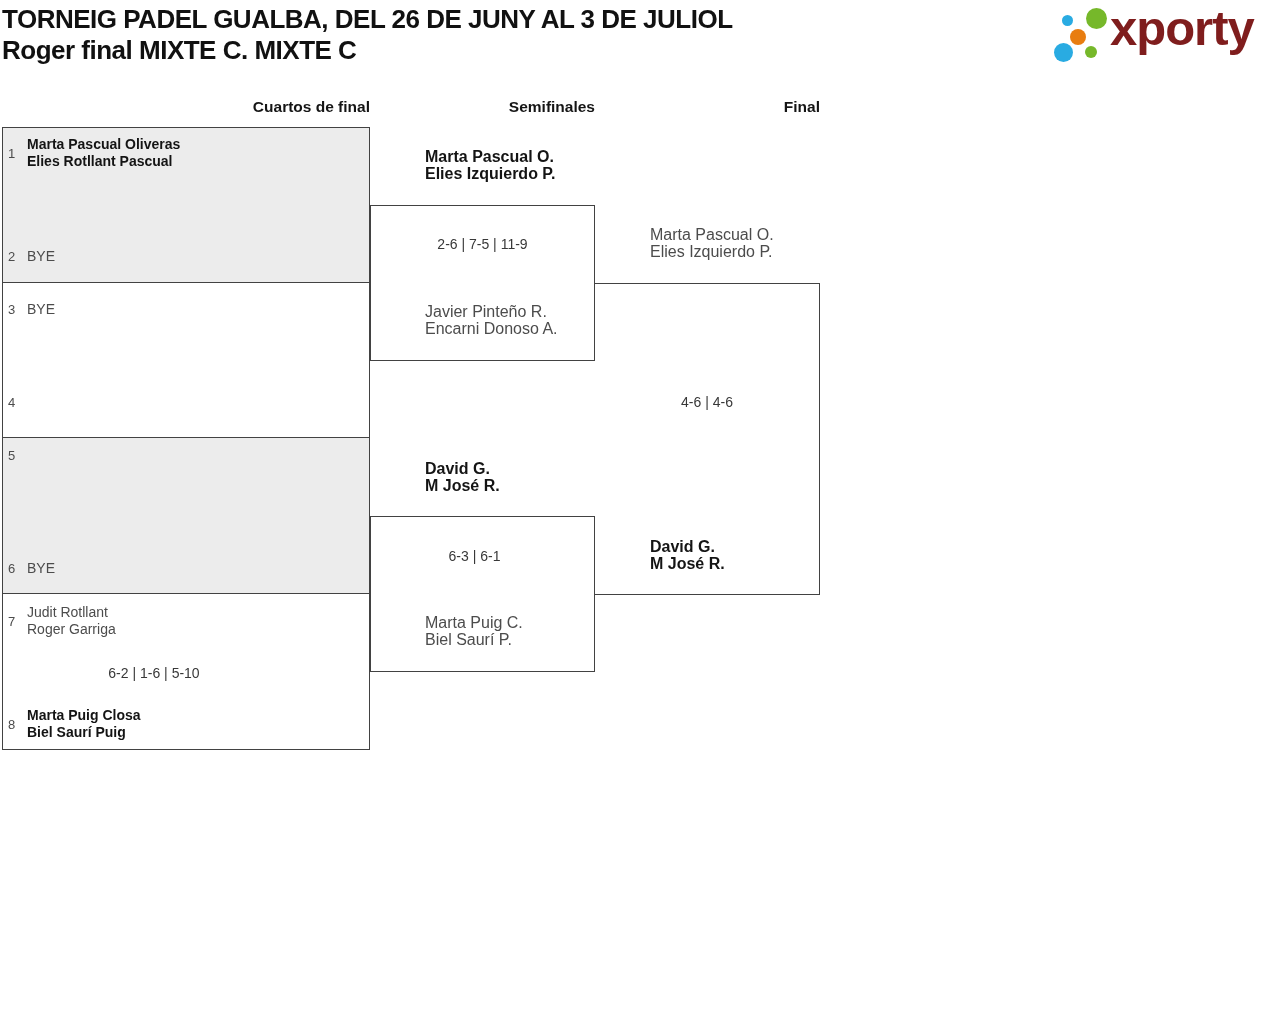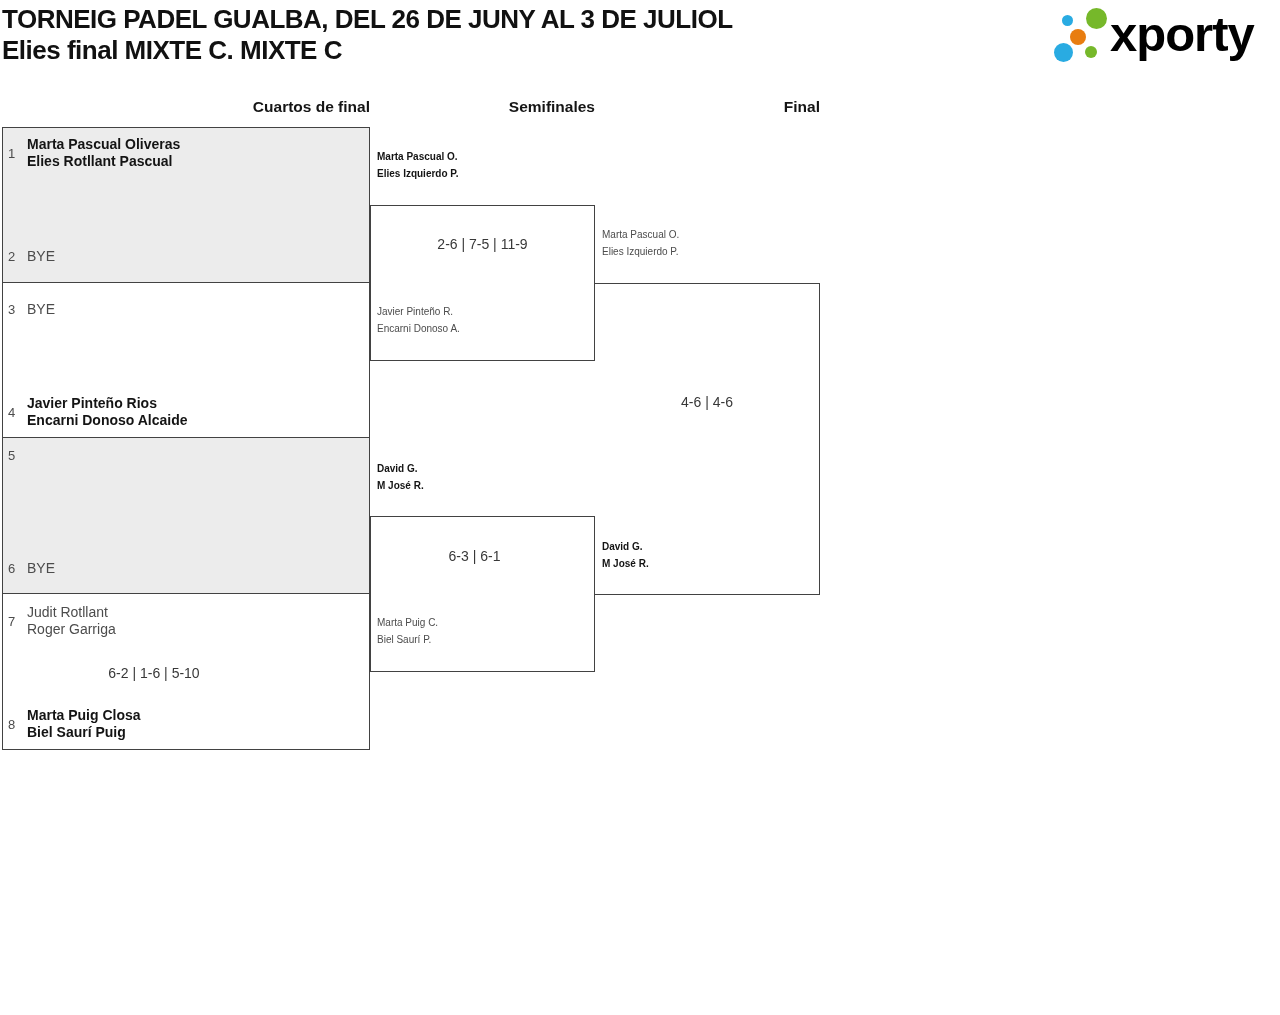--- a/index.html
+++ b/index.html
@@ -23,23 +23,23 @@
 
   
   #logo { position:absolute; left:1050px; top:0; width:230px; height:75px; }
   .logo-dot { position:absolute; border-radius:50%; }
   #dot-green-lg  { left:36px; top:8px;  width:21px; height:21px; background:#76b82a; }
   #dot-blue-sm   { left:12px; top:15px; width:11px; height:11px; background:#29abe2; }
   #dot-orange    { left:20px; top:29px; width:16px; height:16px; background:#e87d10; }
   #dot-blue-lg   { left:4px;  top:43px; width:19px; height:19px; background:#29abe2; }
   #dot-green-sm  { left:35px; top:46px; width:12px; height:12px; background:#76b82a; }
   #logo-text {
-    position:absolute; left:60px; top:10px;
+    position:absolute; left:60px; top:4px;
     font-size:49px; line-height:49px; font-weight:700; letter-spacing:-1px;
-    color:#000000; white-space:nowrap;
+    color:#7f1d1d; white-space:nowrap;
   }
 
   
   .col-header {
     position:absolute; top:98px;
     font-size:15.5px; font-weight:700; color:#151515; text-align:right;
   }
   #colh-qf { left:2px;   width:368px; }
   #colh-sf { left:370px; width:225px; }
   #colh-f  { left:594px; width:226px; }
@@ -80,21 +80,21 @@
   #entry-3 { top:301px; }
   #entry-4 { top:395px; }
   #entry-5 { top:448px; }
   #entry-6 { top:560px; }
   #entry-7 { top:604px; }
   #entry-8 { top:707px; }
 
   
   .tlabel {
     position:absolute;
-    font-size:10px; line-height:17px; color:#4c4c4c; white-space:nowrap;
+    font-size:16px; line-height:17px; color:#4c4c4c; white-space:nowrap;margin-left:48px;
   }
   .tlabel.winner { font-weight:700; color:#141414; }
   #sf1-team1 { left:377px; top:148px; }
   #sf1-team2 { left:377px; top:303px; }
   #sf2-team1 { left:377px; top:460px; }
   #sf2-team2 { left:377px; top:614px; }
   #f-team1   { left:602px; top:226px; }
   #f-team2   { left:602px; top:538px; }
 
   
@@ -104,21 +104,21 @@
   }
   #score-qf4 { left:2px;   width:304px; top:665px; }
   #score-sf1 { left:370px; width:225px; top:236px; }
   #score-sf2 { left:370px; width:209px; top:548px; }
   #score-f   { left:594px; width:226px; top:394px; }
 </style>
 </head>
 <body>
 
 <div id="title-line1" class="title-line">TORNEIG PADEL GUALBA, DEL 26 DE JUNY AL 3 DE JULIOL</div>
-<div id="title-line2" class="title-line">Elies final MIXTE C. MIXTE C</div>
+<div id="title-line2" class="title-line">Roger final MIXTE C. MIXTE C</div>
 
 <div id="logo">
   <div>
     <span id="dot-blue-sm" class="logo-dot"></span>
     <span id="dot-green-lg" class="logo-dot"></span>
     <span id="dot-orange" class="logo-dot"></span>
     <span id="dot-blue-lg" class="logo-dot"></span>
     <span id="dot-green-sm" class="logo-dot"></span>
   </div>
   <div id="logo-text">xporty</div>
@@ -151,24 +151,20 @@
 </div>
 
 <div id="entry-3" class="entry">
   <span class="seed">3</span>
   <div class="names">
     <div class="tname">BYE</div>
   </div>
 </div>
 <div id="entry-4" class="entry winner">
   <span class="seed">4</span>
-  <div class="names">
-    <div class="tname">Javier Pinteño Rios</div>
-    <div class="tname">Encarni Donoso Alcaide</div>
-  </div>
 </div>
 
 <div id="entry-5" class="entry winner">
   <span class="seed">5</span>
 </div>
 <div id="entry-6" class="entry">
   <span class="seed">6</span>
   <div class="names">
     <div class="tname">BYE</div>
   </div>

